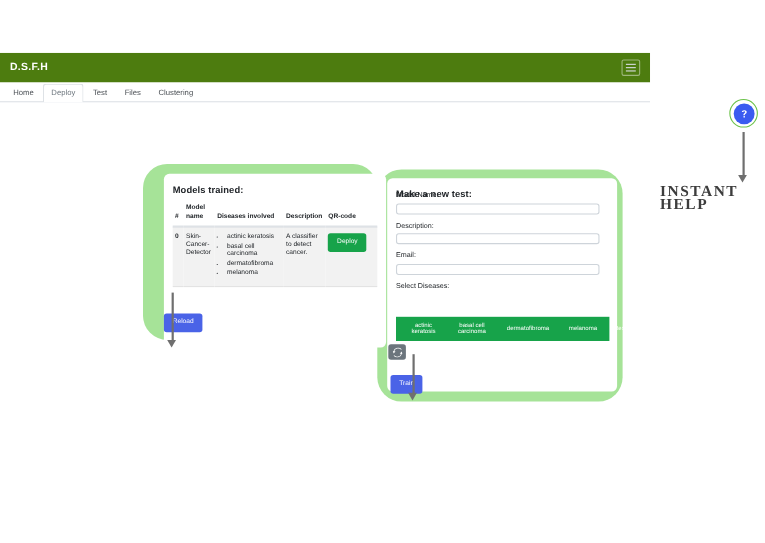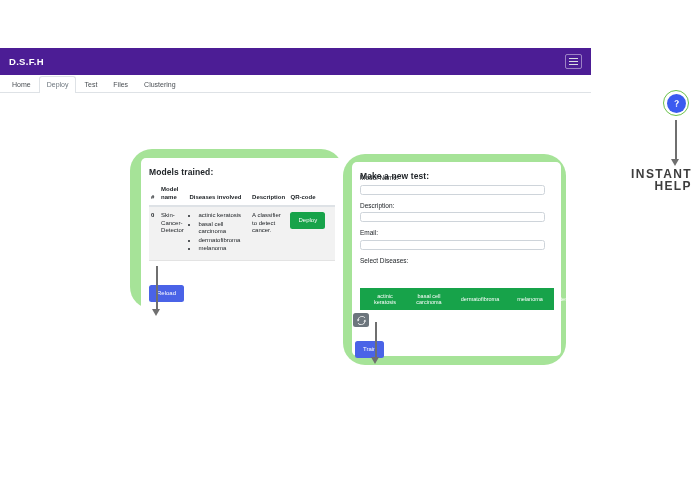--- a/index.html
+++ b/index.html
@@ -18,21 +18,21 @@
   }
   #page{
     position:absolute;left:0;top:48px;width:591px;height:387px;
     background:#ffffff;
     overflow:hidden;
   }
 
   
   .navbar{
     position:absolute;left:0;top:0;width:591px;height:27px;
-    background:#4c1d95;
+    background:#4d7c0f;
     display:flex;align-items:center;
     box-sizing:border-box;
     padding:0 9px;
   }
   .brand{
     color:#ffffff;font-size:9.5px;font-weight:700;letter-spacing:.3px;
   }
   .hamburger{
     margin-left:auto;
     width:15px;height:13px;
@@ -78,21 +78,21 @@
   }
   #hl-left{left:130px;top:101px;width:213px;height:160px;}
   #hl-right{left:343px;top:106px;width:223px;height:211px;}
 
   
   .card{
     position:absolute;
     background:#ffffff;
     border-radius:5px;
   }
-  #card-left{left:141px;top:110px;width:202px;height:158px;}
+  #card-left{left:149px;top:110px;width:202px;height:158px;}
   #card-right{left:352px;top:114px;width:209px;height:194px;}
 
   .card-title{
     font-size:8.5px;font-weight:700;color:#212529;
     margin:0;padding:9px 0 0 8px;
     letter-spacing:.1px;
   }
 
   
   table.models{
@@ -189,26 +189,26 @@
     background:#6c757d;
     border:none;border-radius:2.5px;
     display:flex;align-items:center;justify-content:center;
     cursor:pointer;
     padding:0;
   }
 
   
   .ann-text{
     position:absolute;
-    font-family:Liberation Sans, sans-serif;
-    font-size:12px;
+    font-family:Liberation Serif, serif;
+    font-size:14px;
     font-weight:700;
     color:#3d3d3d;
     letter-spacing:1.6px;
-    text-align:right;
+    text-align:left;
     line-height:11.5px;
     white-space:pre-line;
   }
   #ann-left{left:118px;top:329px;width:120px;}
   #ann-mid{left:304px;top:373px;width:180px;}
   #ann-right{left:600px;top:169px;width:92px;letter-spacing:1.4px;}
 
   .arrow-line{position:absolute;background:#6f6f6f;width:1.6px;}
   .arrow-head{
     position:absolute;

